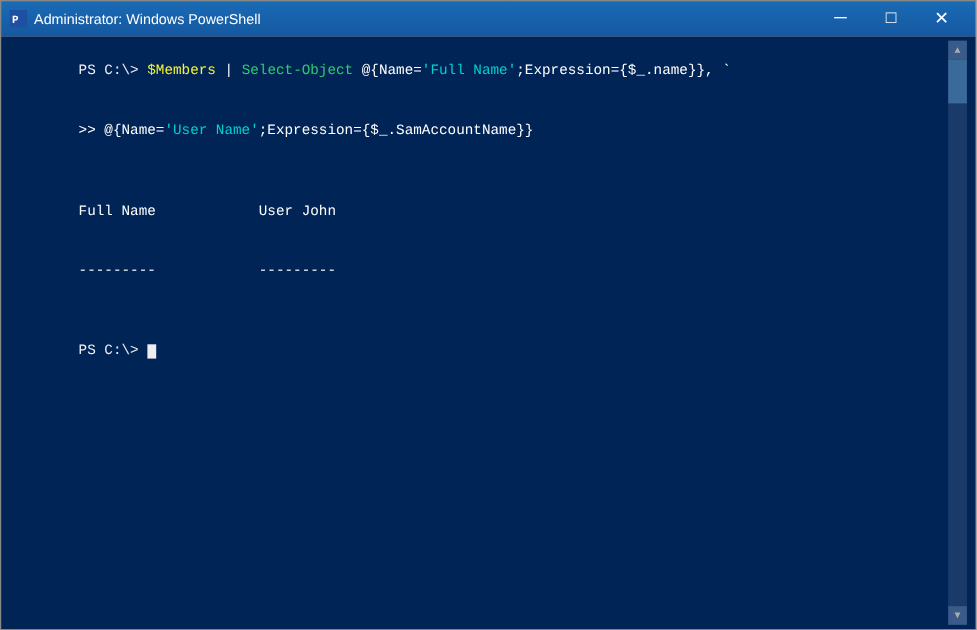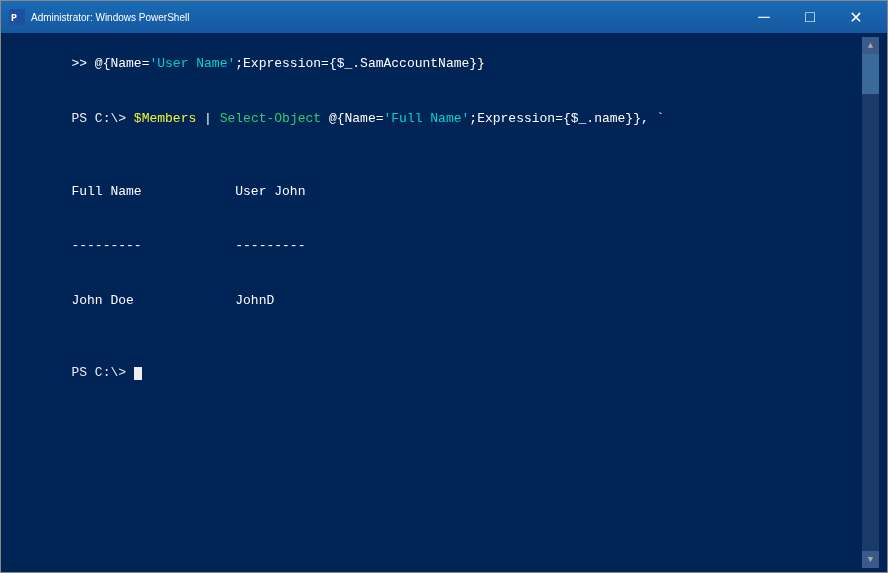--- a/index.html
+++ b/index.html
@@ -41,21 +41,21 @@
     }
 
     .title-bar-icon svg {
       width: 16px;
       height: 16px;
     }
 
     .title-bar-text {
       color: white;
       font-family: 'Segoe UI', Arial, sans-serif;
-      font-size: 10px;
+      font-size: 13px;
       flex: 1;
     }
 
     .title-bar-controls {
       display: flex;
       gap: 0;
       margin-left: auto;
     }
 
     .title-bar-btn {
@@ -181,40 +181,37 @@
       <button class="title-bar-btn">─</button>
       <button class="title-bar-btn">□</button>
       <button class="title-bar-btn close">✕</button>
     </div>
   </div>
 
   <div class="terminal-body">
     <div class="terminal-content">
 
       <div class="line">
+        <span class="prompt">PS C:\&gt; </span><span class="cmd-yellow">$Members</span><span class="cmd-white"> | </span><span class="cmd-green">Select-Object</span><span class="cmd-white"> @{Name=</span><span class="cmd-cyan">'Full Name'</span><span class="cmd-white">;Expression={$_.name}}, `</span>
+      </div>
+
+      <div class="line">
         <span class="cmd-white">&gt;&gt; @{Name=</span><span class="cmd-cyan">'User Name'</span><span class="cmd-white">;Expression={$_.SamAccountName}}</span>
       </div>
 
-      <div class="line">
-        <span class="prompt">PS C:\&gt; </span><span class="cmd-yellow">$Members</span><span class="cmd-white"> | </span><span class="cmd-green">Select-Object</span><span class="cmd-white"> @{Name=</span><span class="cmd-cyan">'Full Name'</span><span class="cmd-white">;Expression={$_.name}}, `</span>
-      </div>
-
       <div class="line">&nbsp;</div>
 
       <div class="line">
         <span class="cmd-white">Full Name            User John</span>
       </div>
 
       <div class="line">
         <span class="cmd-white">---------            ---------</span>
       </div>
 
-      <div class="line">
-        <span class="cmd-white">John Doe             JohnD</span>
-      </div>
 
       <div class="line">&nbsp;</div>
 
       <div class="line">
         <span class="prompt">PS C:\&gt; </span><span class="cursor"></span>
       </div>
 
     </div>
 
     <div class="scrollbar">

